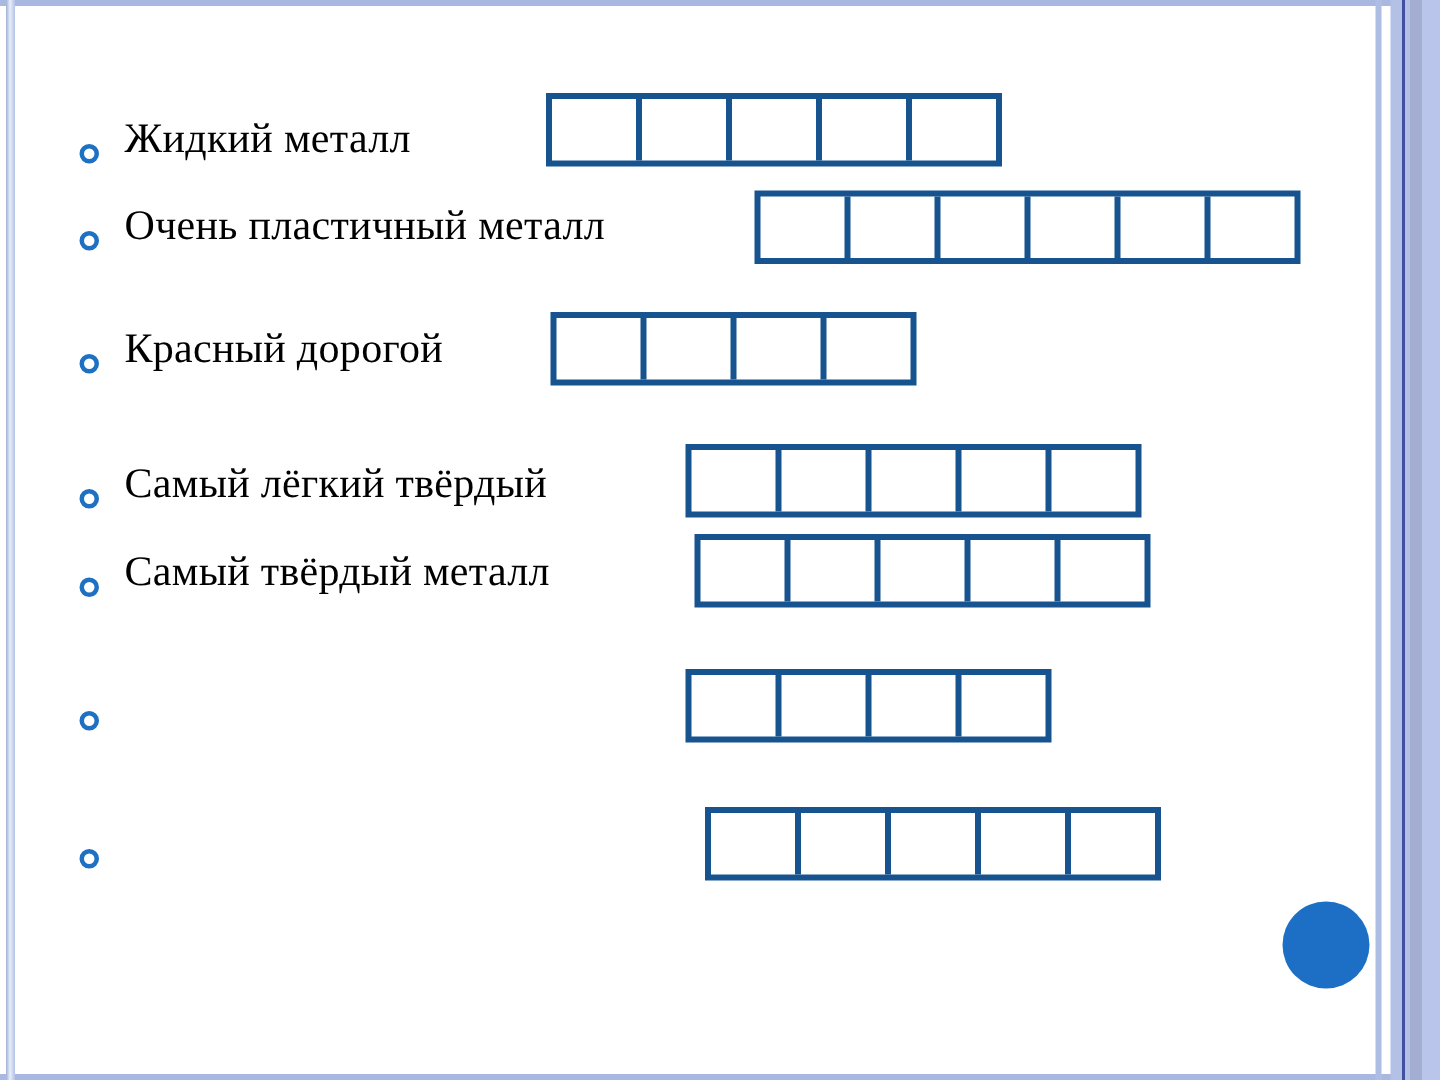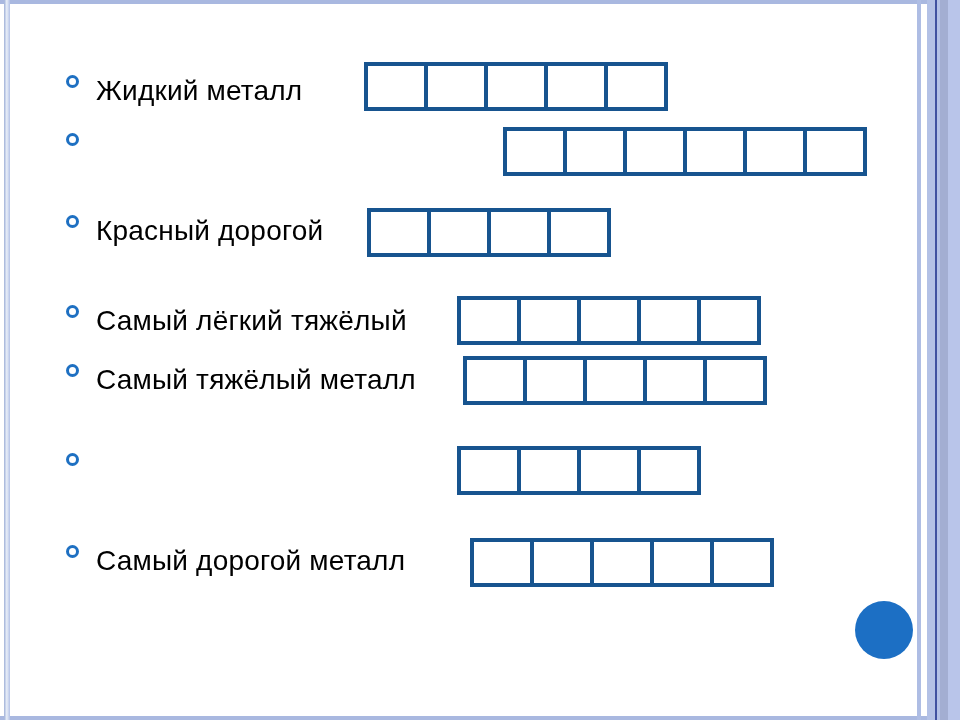--- a/index.html
+++ b/index.html
@@ -20,22 +20,22 @@
     position:absolute;left:927px;top:0;width:33px;height:720px;
     background:linear-gradient(90deg,
       #b3c1e6 0px,#b3c1e6 8px,
       #3f51a0 8px,#3f51a0 10px,
       #b3c1e6 10px,#b3c1e6 13px,
       #a3aed2 13px,#a3aed2 21px,
       #b9c5ea 21px,#b9c5ea 33px);
   }
   
   .item{
-    position:absolute;left:66px;height:34px;
-    display:flex;align-items:flex-start;
+    position:absolute;left:53px;height:34px;
+    display:flex;align-items:flex-end;font-family:Liberation Serif, serif;
   }
   .bullet{
     width:7px;height:7px;border:3px solid #1e70c2;border-radius:50%;
     margin-right:17px;flex:0 0 auto;background:#ffffff;
   }
   .label{
     font-size:28px;color:#000000;white-space:nowrap;letter-spacing:0.2px;
   }
   
   .boxes{
@@ -58,39 +58,39 @@
 <div class="stripe-left"></div>
 <div class="stripe-right-thin"></div>
 <div class="stripe-right-band"></div>
 
 <div class="item" style="top:75px">
   <span class="bullet"></span>
   <span class="label">Жидкий металл</span>
 </div>
 <div class="item" style="top:133px">
   <span class="bullet"></span>
+  <span class="label">Очень пластичный металл</span>
 </div>
 <div class="item" style="top:215px">
   <span class="bullet"></span>
   <span class="label">Красный дорогой</span>
 </div>
 <div class="item" style="top:305px">
   <span class="bullet"></span>
-  <span class="label">Самый лёгкий тяжёлый</span>
+  <span class="label">Самый лёгкий твёрдый</span>
 </div>
 <div class="item" style="top:364px">
   <span class="bullet"></span>
-  <span class="label">Самый тяжёлый металл</span>
+  <span class="label">Самый твёрдый металл</span>
 </div>
 <div class="item" style="top:453px">
   <span class="bullet"></span>
 </div>
 <div class="item" style="top:545px">
   <span class="bullet"></span>
-  <span class="label">Самый дорогой металл</span>
 </div>
 
 <div class="boxes" style="left:364px;top:62px">
     <div class="cell"></div>
     <div class="cell"></div>
     <div class="cell"></div>
     <div class="cell"></div>
     <div class="cell"></div>
   </div>
 <div class="boxes" style="left:503px;top:127px">

